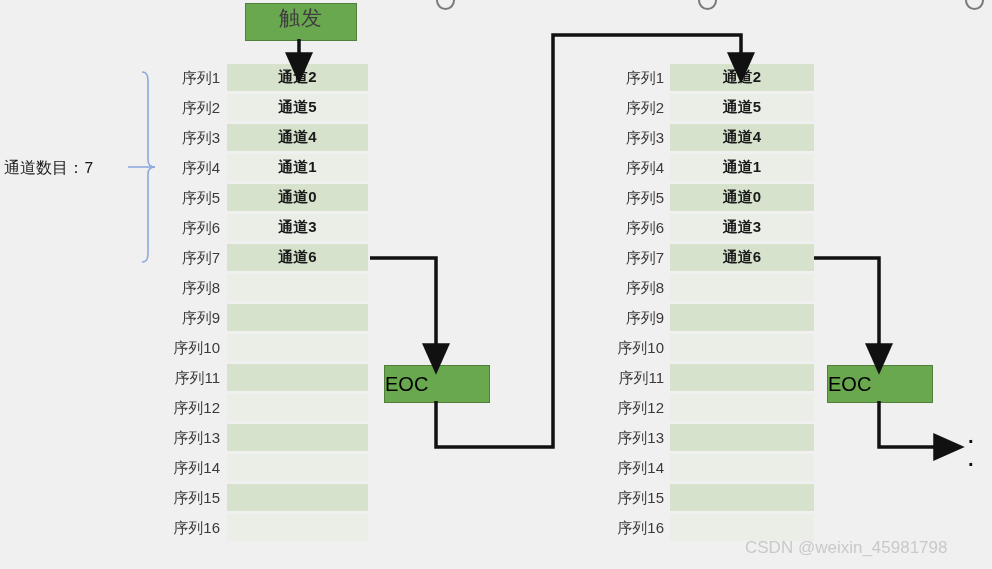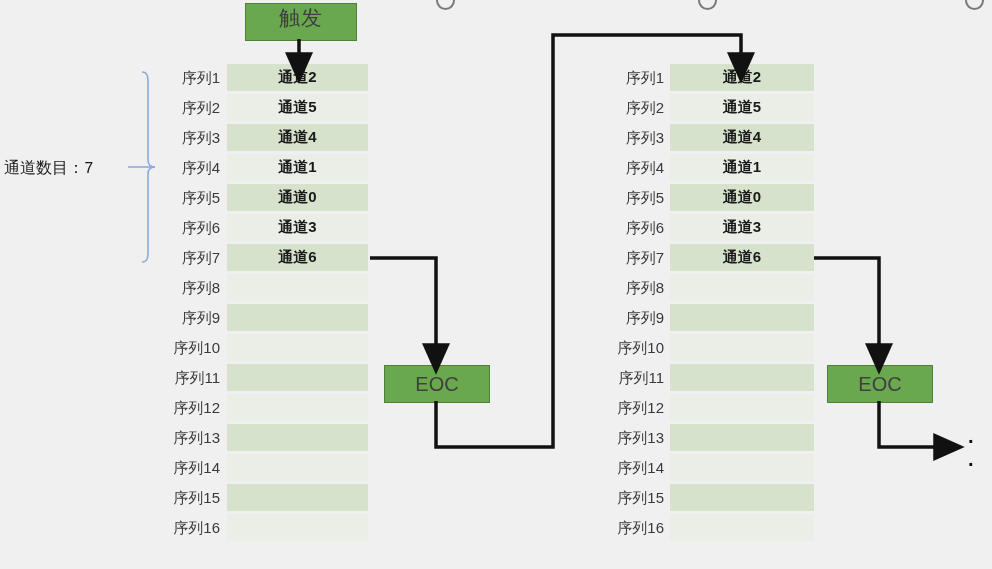--- a/index.html
+++ b/index.html
@@ -24,22 +24,22 @@
     background:#6aa84f;border:1px solid #4f7f38;
     color:#404040;font-size:21px;
     display:flex;justify-content:center;
     letter-spacing:1px;
   }
 
   
   .eoc-box{
     position:absolute;
     background:#6aa84f;border:1px solid #4f7f38;
-    color:#404040;font-size:20px;
-    display:flex;align-items:center;justify-content:center;
+    color:#000000;font-size:20px;
+    display:flex;align-items:center;justify-content:flex-start;
   }
 
   
   .seq-table{position:absolute;}
   .seq-label{
     position:absolute;text-align:right;
     font-size:15px;color:#3a3a3a;
     white-space:nowrap;
     display:flex;align-items:center;justify-content:flex-end;
   }
@@ -158,20 +158,21 @@
 
   <div class="eoc-box" style="left:384px;top:365px;width:104px;height:36px;">
     <span>EOC</span>
   </div>
   <div class="eoc-box" style="left:827px;top:365px;width:104px;height:36px;">
     <span>EOC</span>
   </div>
 
   <div class="ellipsis" style="left:968px;top:430px;">· ·</div>
 
+  <div class="watermark" style="left:745px;top:538px;">CSDN @weixin_45981798</div>
 
   <svg class="overlay" viewBox="0 0 992 569">
     <defs>
       <marker id="ah" markerWidth="9" markerHeight="9" refX="4.5" refY="4" orient="auto">
         <path d="M0,0 L9,4 L0,8 z" fill="#111"></path>
       </marker>
     </defs>
 
     <path d="M299,39 L299,68" stroke="#111" stroke-width="3.5" fill="none" marker-end="url(#ah)"></path>
 

